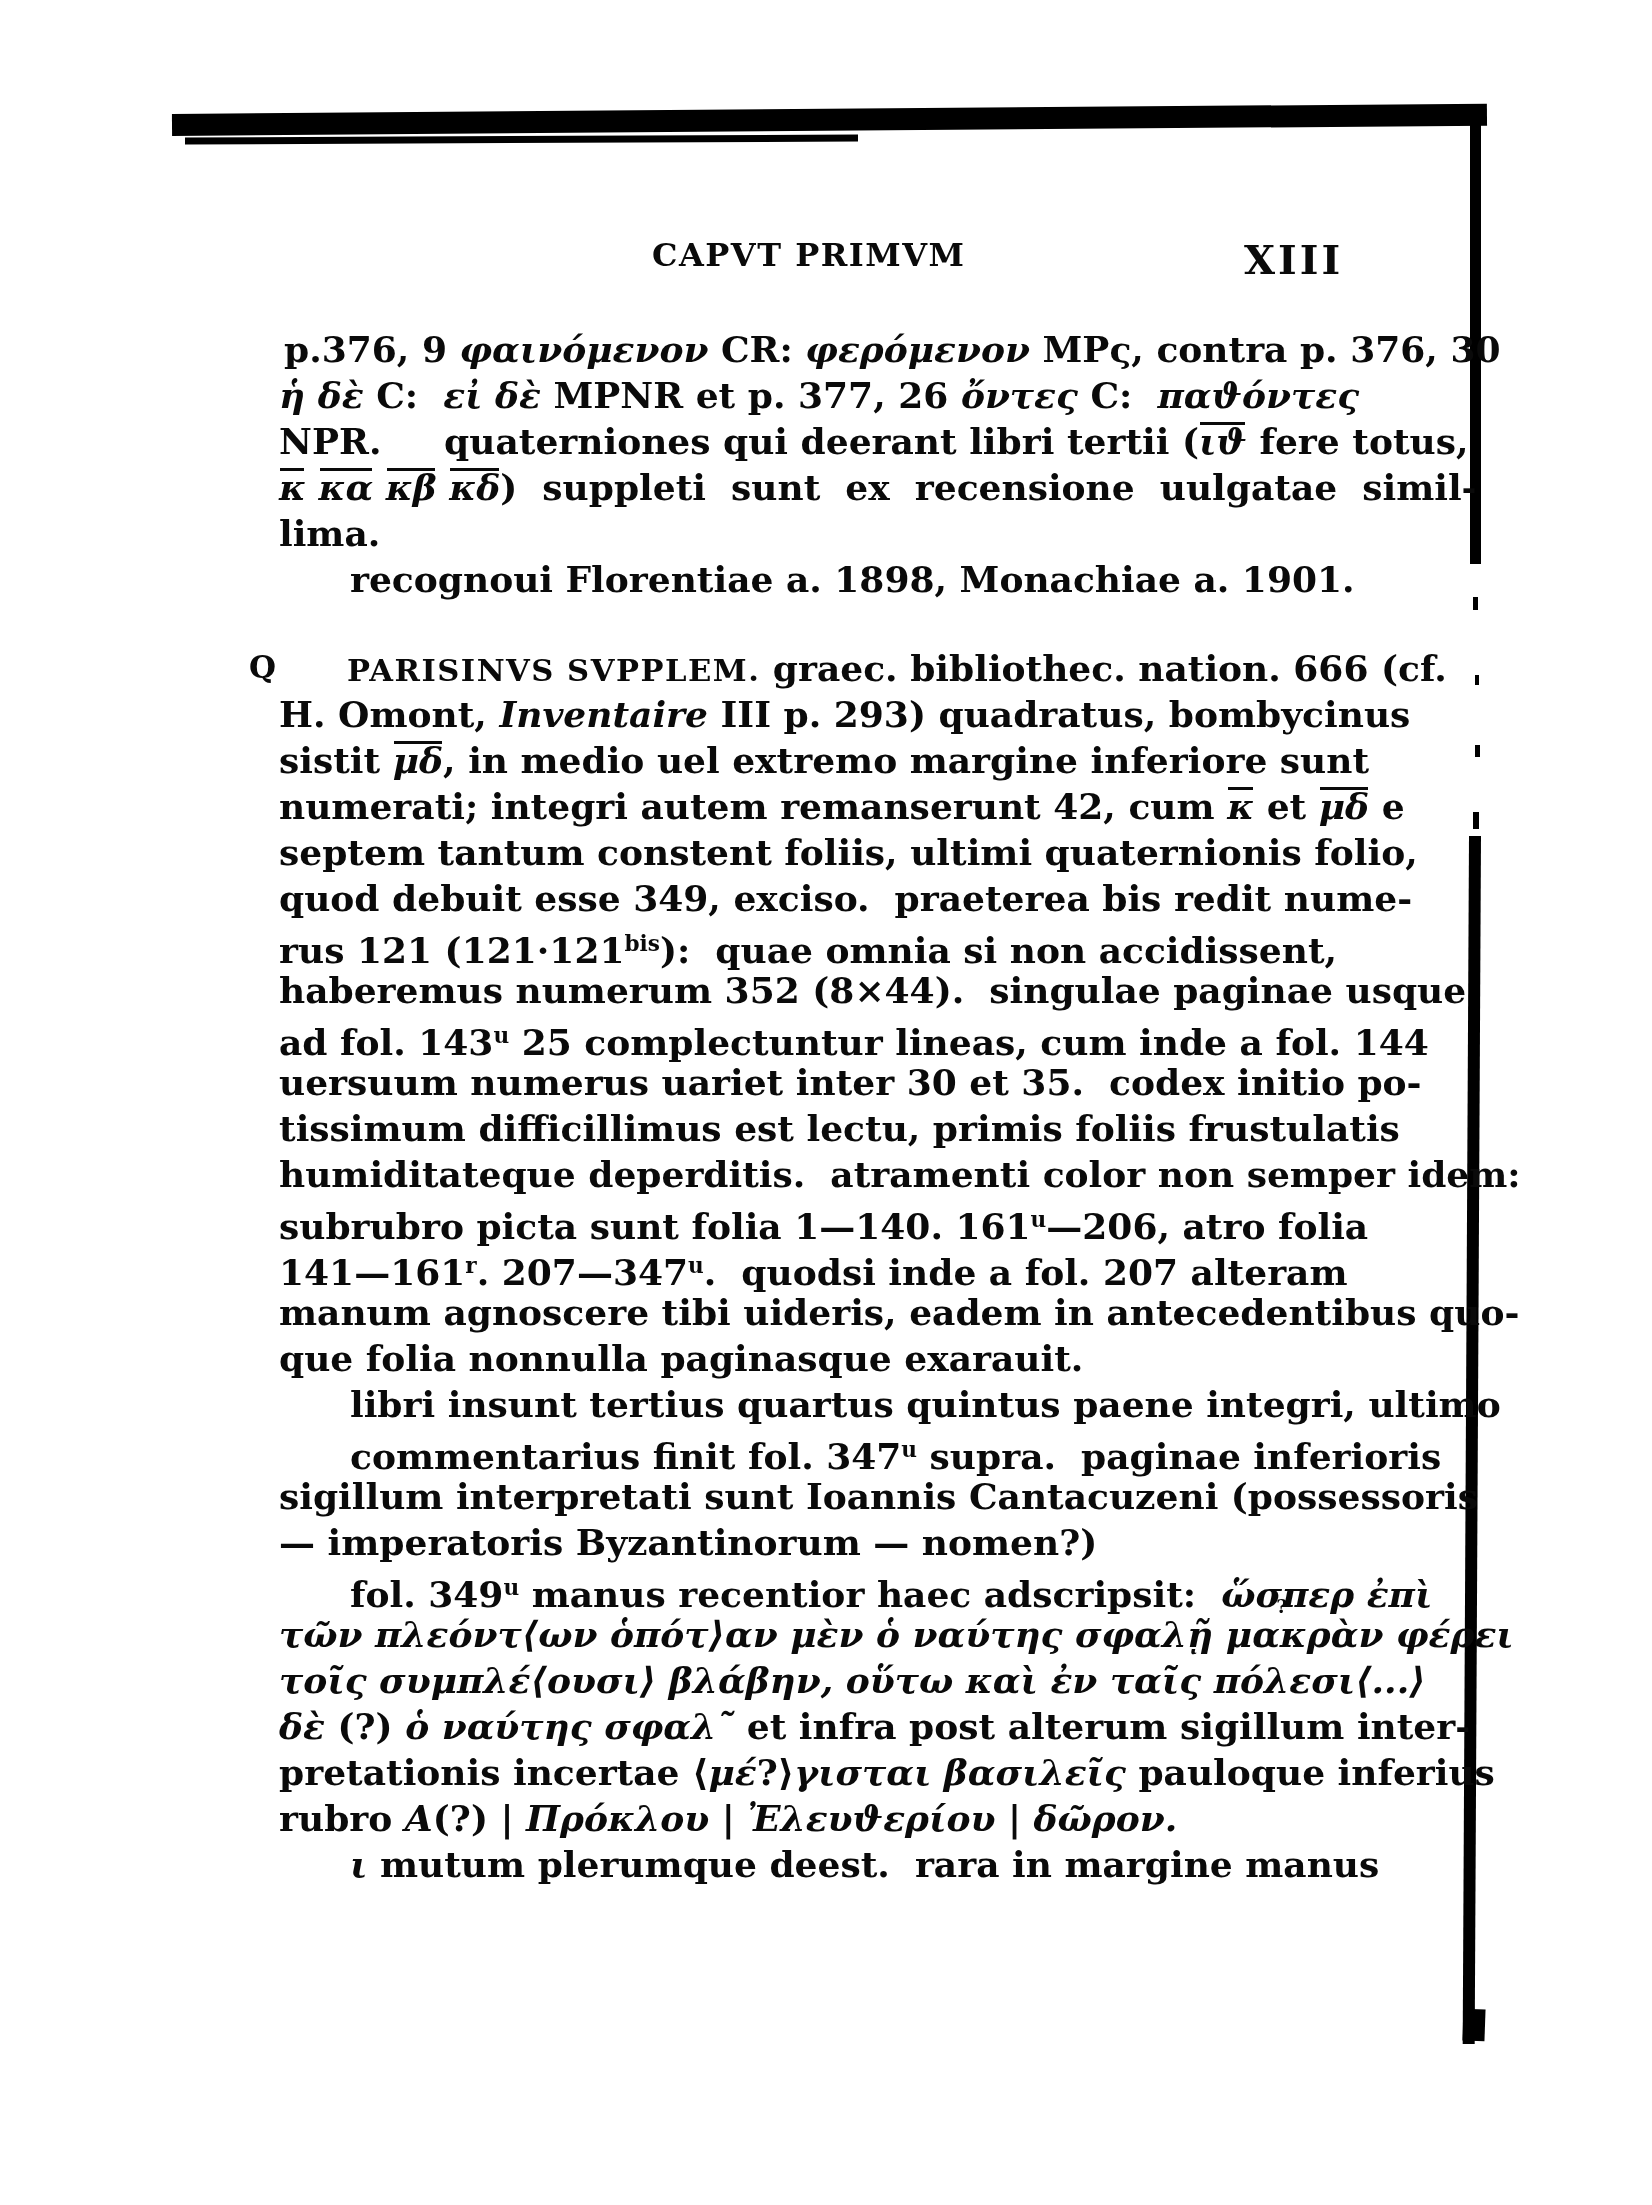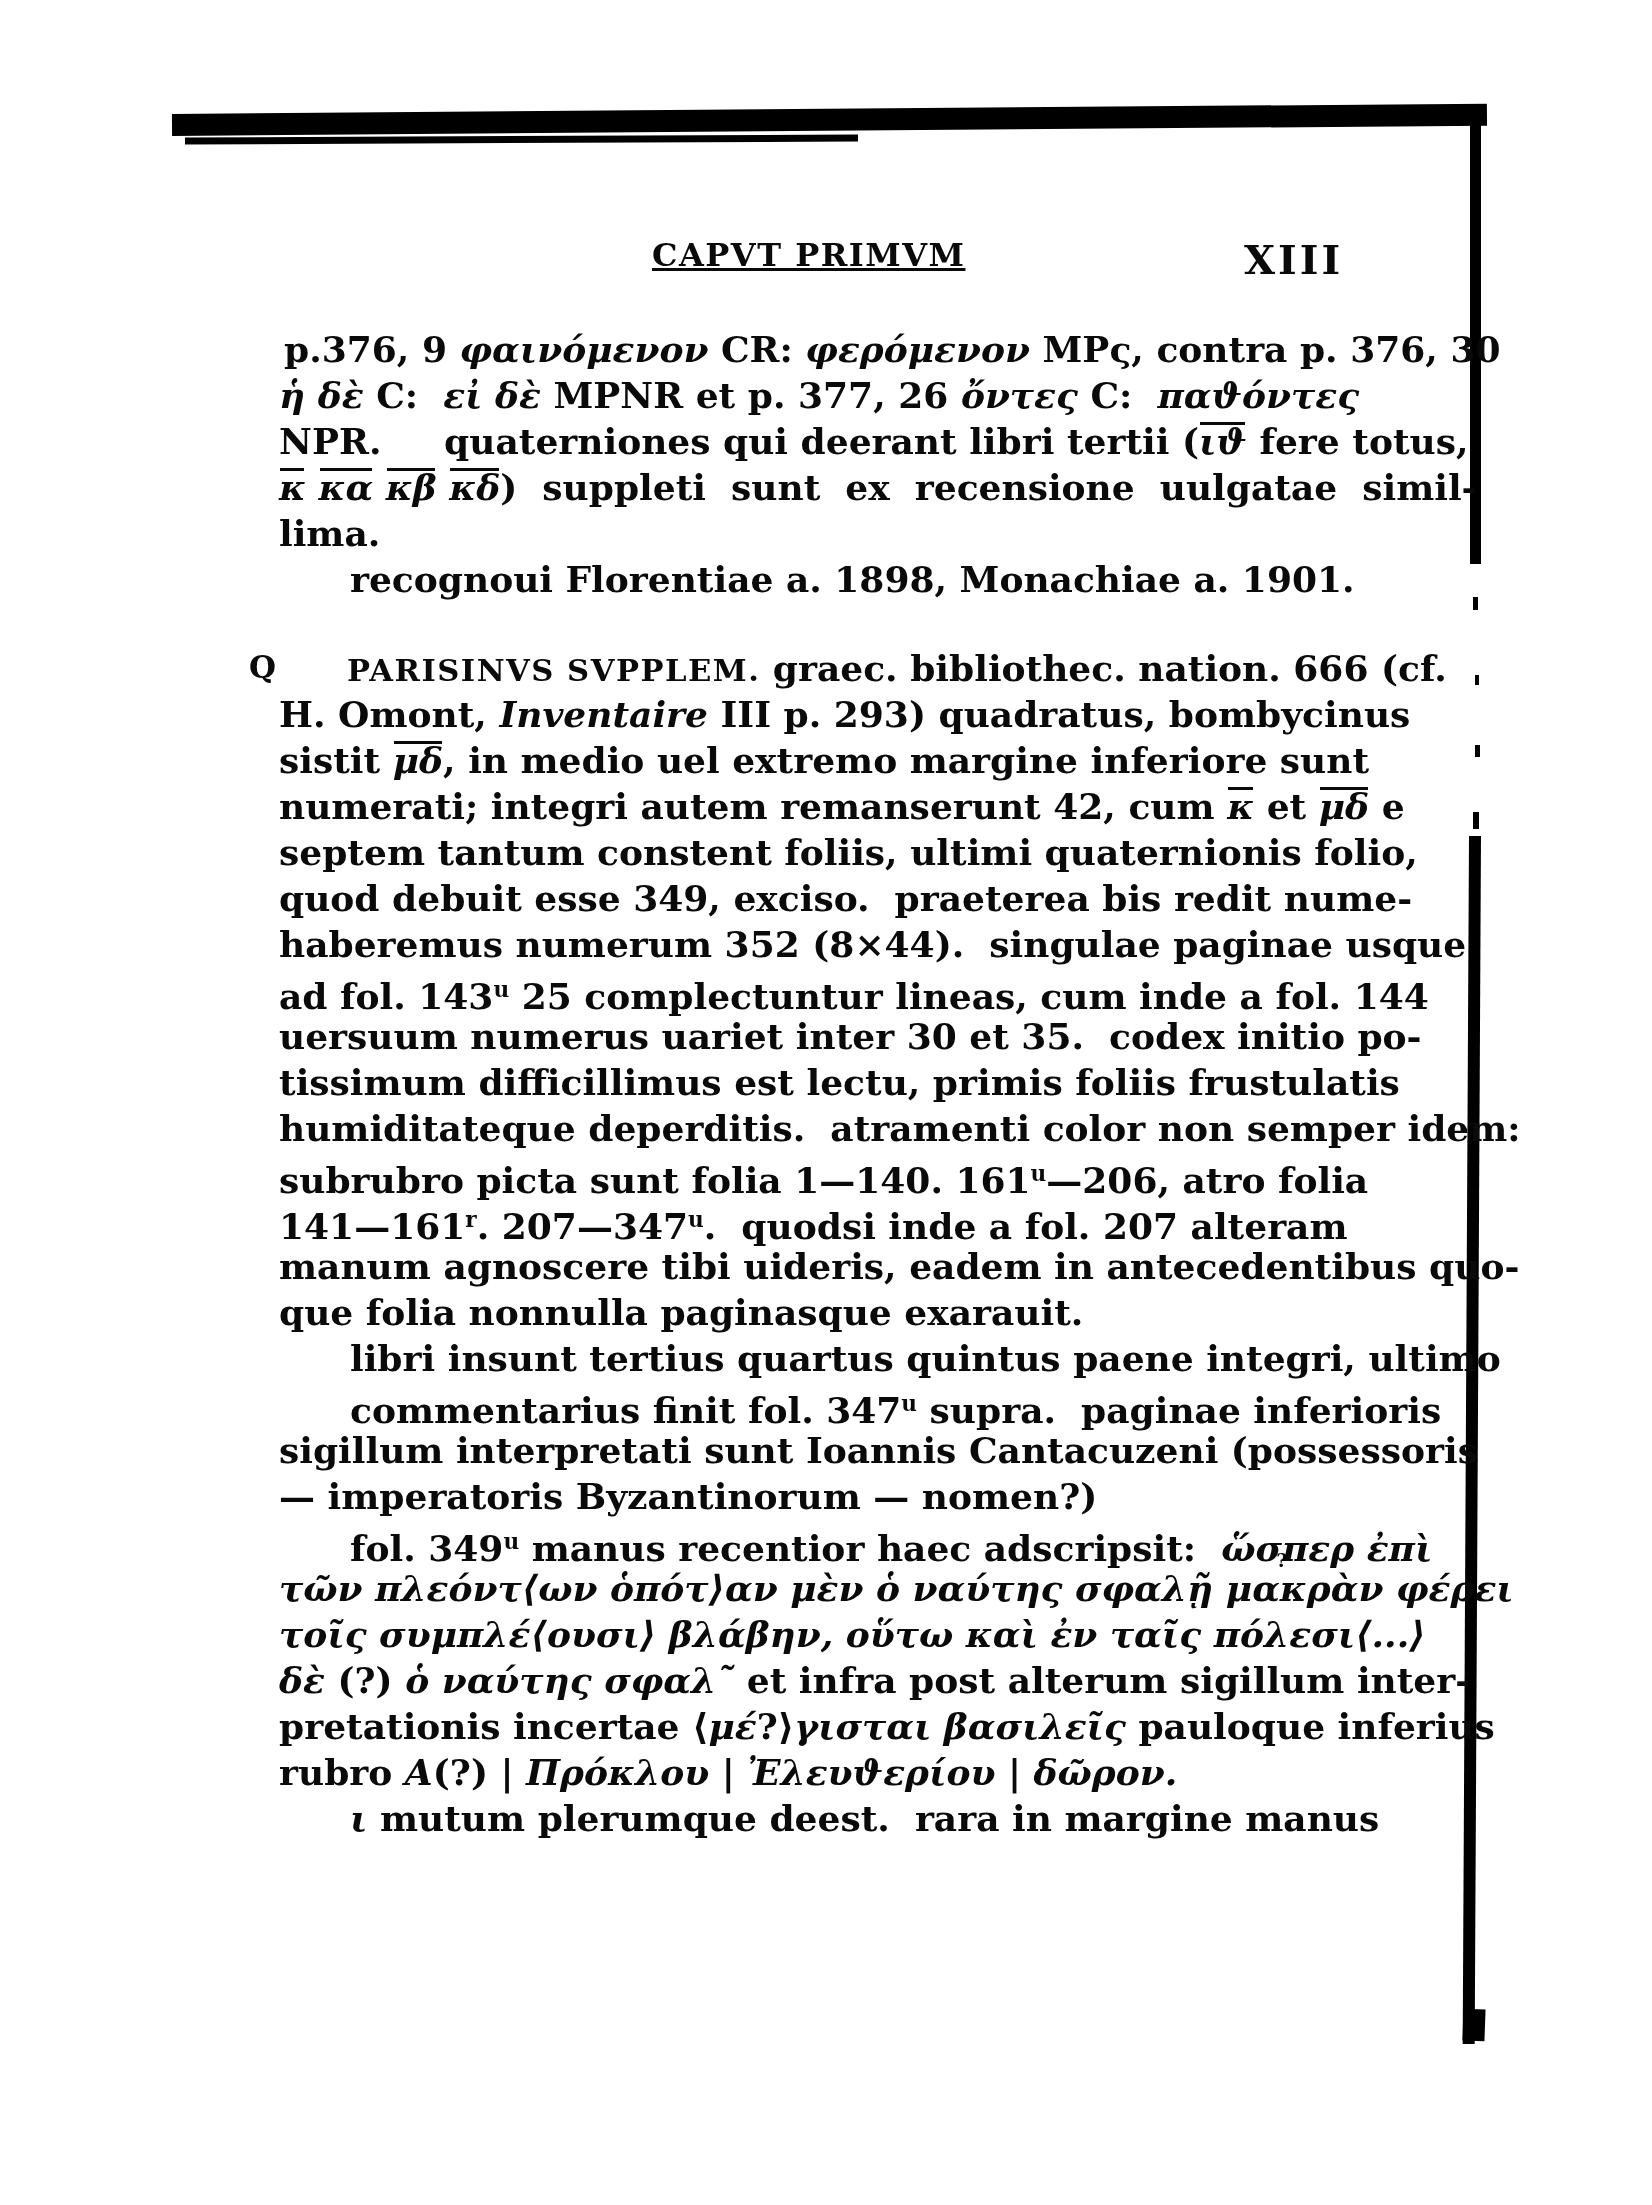--- a/index.html
+++ b/index.html
@@ -25,21 +25,21 @@
   .vdot1{position:absolute;left:1473px;top:597px;width:5px;height:13px;background:#000;}
   .vdot2{position:absolute;left:1475px;top:675px;width:4px;height:10px;background:#000;}
   .vdot3{position:absolute;left:1475px;top:745px;width:5px;height:12px;background:#000;}
   .vdot4{position:absolute;left:1473px;top:812px;width:6px;height:17px;background:#000;}
   .vbar-lower{
     position:absolute;left:1469px;top:836px;width:11.6px;height:1208px;background:#000;
     transform:rotate(0.3deg);transform-origin:top right;
   }
   .vblob{position:absolute;left:1463px;top:2009px;width:22px;height:32px;background:#000;transform:rotate(2deg);}
   
-  .chapter{position:absolute;left:652px;top:236px;font-size:32px;letter-spacing:1.5px;white-space:pre;text-decoration:underline;}
+  .chapter{position:absolute;left:652px;top:236px;font-size:32px;letter-spacing:1.5px;white-space:pre;}
   .pagenum{position:absolute;left:1244px;top:236px;font-size:40px;letter-spacing:3px;white-space:pre;}
   
   .margin-siglum{position:absolute;left:249px;top:649px;font-size:31px;}
   
   .text-block{position:absolute;left:279px;top:326px;width:1078px;font-size:36px;}
   .line{height:46px;line-height:46px;white-space:pre;}
   .seg-n{font-style:normal;margin-top:12px;}
   .seg-g,.seg-i{font-style:italic;}
   .seg-sc{font-size:0.85em;letter-spacing:1.5px;}
   .seg-sup{font-size:0.60em;vertical-align:0.55em;}
@@ -81,20 +81,21 @@
       <div class="para">
         <div class="line" style="padding-left: 71px;"><span class="seg-n">recognoui Florentiae a. 1898, Monachiae a. 1901.</span></div>
       </div>
       <div class="para" style="margin-top: 43px;">
         <div class="line" style="padding-left: 68px;"><span class="seg-sc">PARISINVS SVPPLEM.</span><span class="seg-n"> graec. bibliothec. nation. 666 (cf.</span></div>
         <div class="line"><span class="seg-n">H. Omont, </span><span class="seg-i">Inventaire</span><span class="seg-n"> III p. 293) quadratus, bombycinus</span></div>
         <div class="line"><span class="seg-n">sistit </span><span class="seg-gov">μδ</span><span class="seg-n">, in medio uel extremo margine inferiore sunt</span></div>
         <div class="line"><span class="seg-n">numerati; integri autem remanserunt 42, cum </span><span class="seg-gov">κ</span><span class="seg-n"> et </span><span class="seg-gov">μδ</span><span class="seg-n"> e</span></div>
         <div class="line"><span class="seg-n">septem tantum constent foliis, ultimi quaternionis folio,</span></div>
         <div class="line"><span class="seg-n">quod debuit esse 349, exciso.  praeterea bis redit nume-</span></div>
+        <div class="line"><span class="seg-n">rus 121 (121·121</span><span class="seg-sup">bis</span><span class="seg-n">):  quae omnia si non accidissent,</span></div>
         <div class="line"><span class="seg-n">haberemus numerum 352 (8×44).  singulae paginae usque</span></div>
         <div class="line"><span class="seg-n">ad fol. 143</span><span class="seg-sup">u</span><span class="seg-n"> 25 complectuntur lineas, cum inde a fol. 144</span></div>
         <div class="line"><span class="seg-n">uersuum numerus uariet inter 30 et 35.  codex initio po-</span></div>
         <div class="line"><span class="seg-n">tissimum difficillimus est lectu, primis foliis frustulatis</span></div>
         <div class="line"><span class="seg-n">humiditateque deperditis.  atramenti color non semper idem:</span></div>
         <div class="line"><span class="seg-n">subrubro picta sunt folia 1—140. 161</span><span class="seg-sup">u</span><span class="seg-n">—206, atro folia</span></div>
         <div class="line"><span class="seg-n">141—161</span><span class="seg-sup">r</span><span class="seg-n">. 207—347</span><span class="seg-sup">u</span><span class="seg-n">.  quodsi inde a fol. 207 alteram</span></div>
         <div class="line"><span class="seg-n">manum agnoscere tibi uideris, eadem in antecedentibus quo-</span></div>
         <div class="line"><span class="seg-n">que folia nonnulla paginasque exarauit.</span></div>
       </div>

